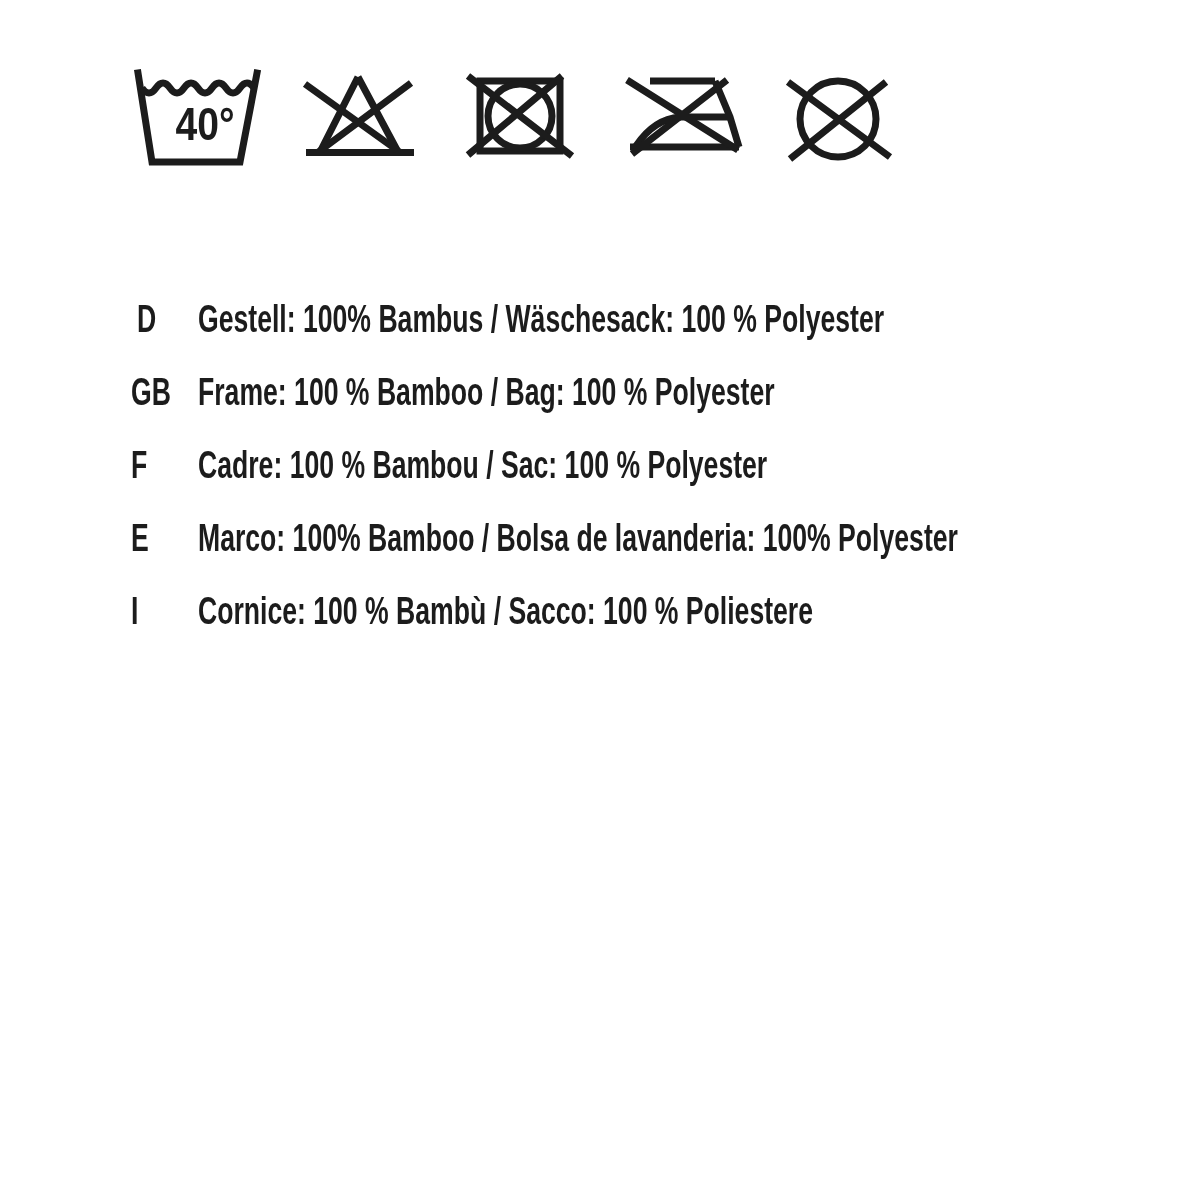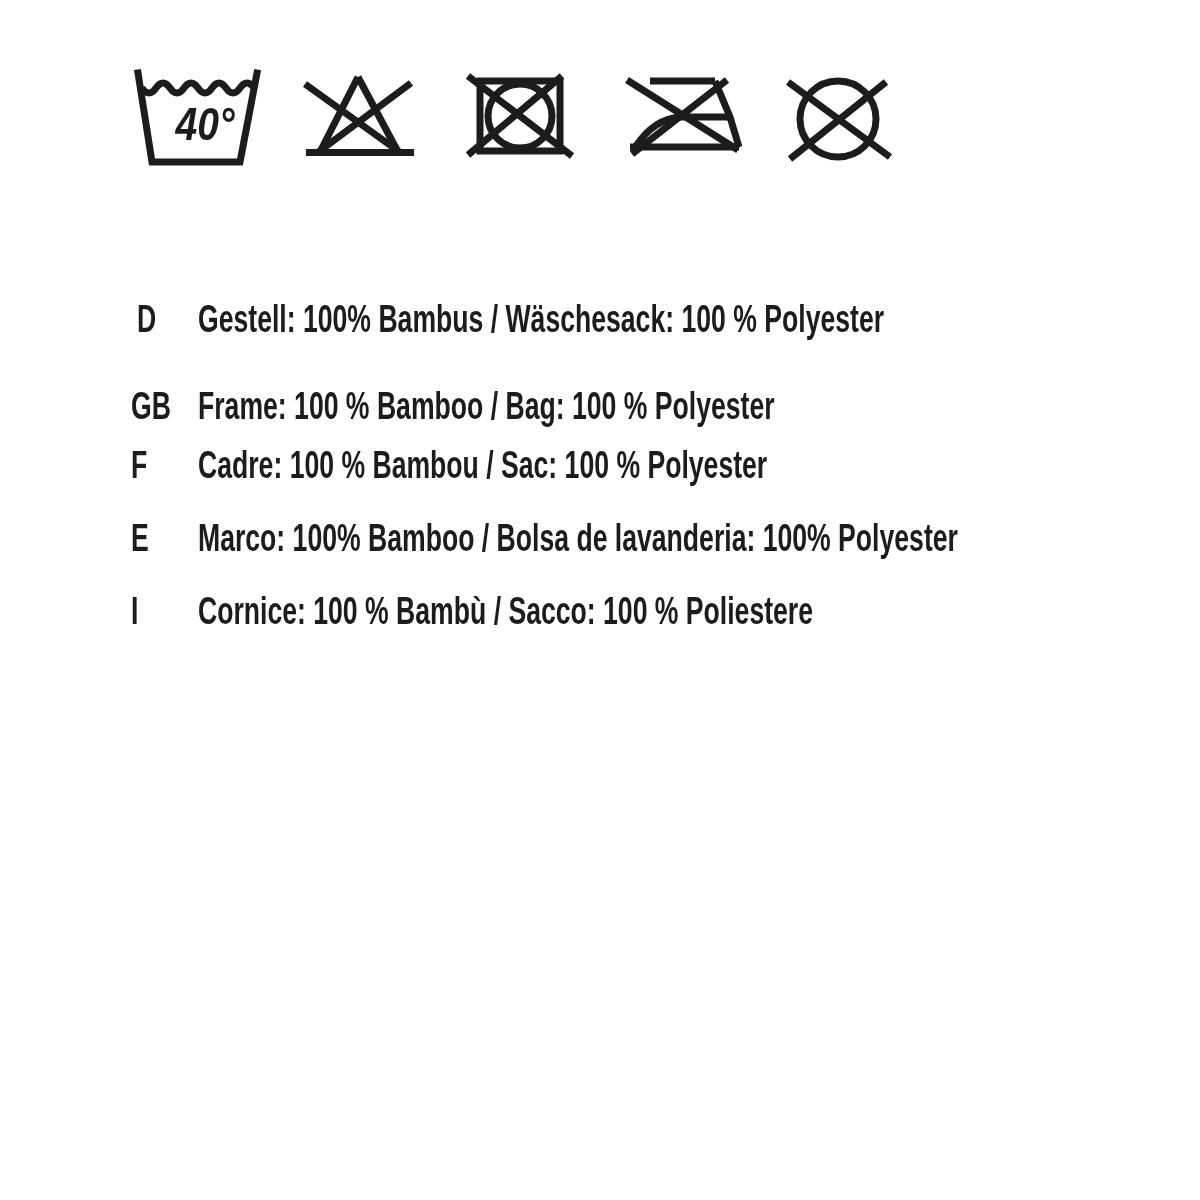--- a/index.html
+++ b/index.html
@@ -5,21 +5,21 @@
   html,body{margin:0;padding:0;}
   body{
     width:1200px;height:1200px;
     background:#ffffff;
     position:relative;
     font-family:"Liberation Sans", sans-serif;
     color:#1c1c1c;
     overflow:hidden;
   }
   .symbols-row{position:absolute;left:0;top:0;width:1200px;height:200px;}
-  .symbol{position:absolute;font-style:italic;}
+  .symbol{position:absolute;}
   .symbol svg{display:block;overflow:visible;}
   .sym-wash      {left:136px;top:70px;}
   .sym-bleach    {left:305px;top:74px;}
   .sym-tumble    {left:465px;top:74px;}
   .sym-iron      {left:622px;top:76px;}
   .sym-dryclean  {left:785px;top:74px;}
 
   .materials{position:absolute;left:0;top:0;width:1200px;}
   .row{
     position:absolute;left:0;width:1200px;height:38px;
@@ -28,21 +28,21 @@
   .row .lang,.row .txt{
     position:absolute;top:0;
     transform:scaleX(0.70);
     transform-origin:0 50%;
     white-space:nowrap;
   }
   .row .lang{left:131px;}
   .row .txt{left:198px;}
   .row-0{top:300px;}
   .row-0 .lang{left:137px;}
-  .row-1{top:387px;}
+  .row-1{top:373px;}
   .row-2{top:446px;}
   .row-3{top:519px;}
   .row-4{top:592px;}
   .wash-temp-text{
     font-family:"Liberation Sans", sans-serif;
     font-size:46px;font-weight:bold;fill:#1c1c1c;
   }
 </style>
 </head>
 <body>

